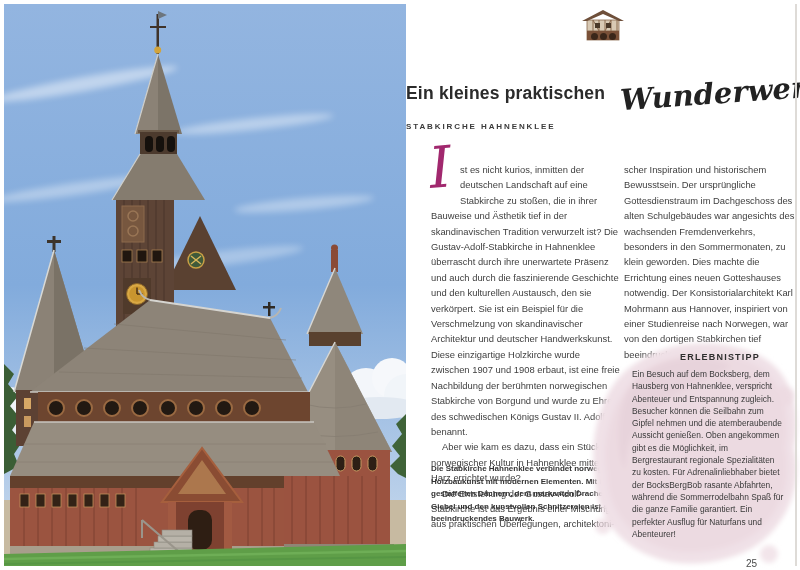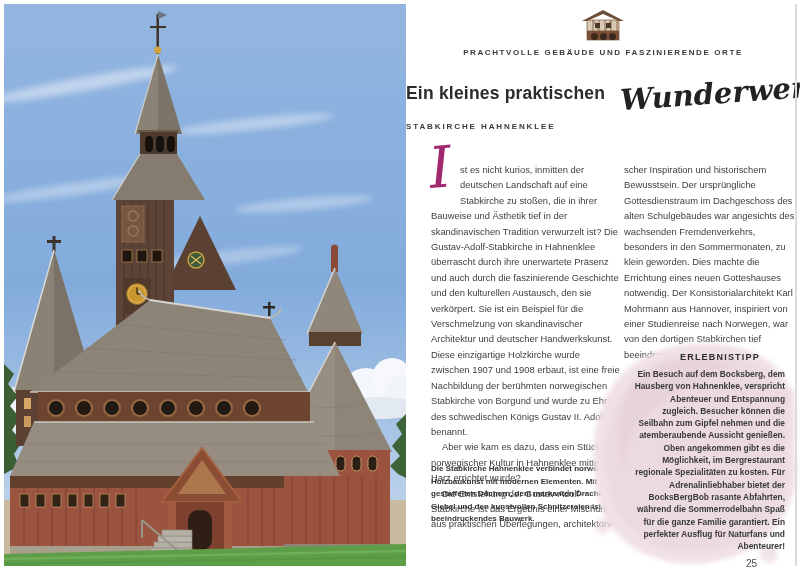--- a/index.html
+++ b/index.html
@@ -25,21 +25,21 @@
   .col p{margin:0;}
   .col p.ind{text-indent:11px;}
   .dropcap{position:relative;float:left;width:29px;height:31px;}
   .dropcap span{position:absolute;top:-23px;left:-2px;font-family:"DejaVu Serif",serif;
           font-style:italic;font-size:57px;line-height:57px;color:#a1286e;transform:rotate(-5deg);}
   .caption{position:absolute;left:25px;top:463px;width:198px;
           font-size:8px;font-weight:bold;line-height:12.6px;color:#333;}
   .tip-blob{position:absolute;left:183px;top:336px;width:211px;height:234px;}
   .tip-text{position:absolute;left:226px;top:352px;width:153px;}
   .tip-title{font-size:9px;font-weight:bold;letter-spacing:1.2px;color:#2e2e2e;margin:0 0 6px 0;padding-left:48px;}
-  .tip-body{font-size:8.4px;font-weight:bold;line-height:12.3px;color:#3a3a3a;margin:0;text-align:right;}
+  .tip-body{font-size:8.4px;font-weight:normal;line-height:12.3px;color:#3a3a3a;margin:0;}
   .pagenum{position:absolute;left:340px;top:534px;font-size:10px;color:#4a4a4a;margin-top:24px;}
 </style>
 </head>
 <body>
 
 <div id="spread">
 
   <div id="photo">
     <svg viewBox="0 0 402 562" width="402" height="562">
       <defs>
@@ -277,21 +277,20 @@
         <rect x="6" y="24" width="32" height="9" fill="#7a5138"></rect>
         <rect x="10" y="26" width="7" height="7" rx="3.5" fill="#3a271a"></rect>
         <rect x="19" y="26" width="7" height="7" rx="3.5" fill="#3a271a"></rect>
         <rect x="28" y="26" width="7" height="7" rx="3.5" fill="#3a271a"></rect>
         <rect x="14" y="16" width="5" height="5" fill="#4a3828"></rect>
         <rect x="25" y="16" width="5" height="5" fill="#4a3828"></rect>
         <path d="M1,14 L22,3 L43,14 L38,14 L22,7 L6,14 Z" fill="#6e4f3a"></path>
       </svg>
     </div>
 
-    <div class="kicker">PRACHTVOLLE GEBÄUDE UND FASZINIERENDE ORTE</div>
 
     <div class="title-row">
       <span class="title-plain">Ein kleines praktischen</span>
       <span class="title-script">Wunderwerk</span>
     </div>
     <div class="subtitle">STABKIRCHE HAHNENKLEE</div>
 
     <div class="col" id="col1">
       <p><span class="dropcap">
             <span>I</span>

